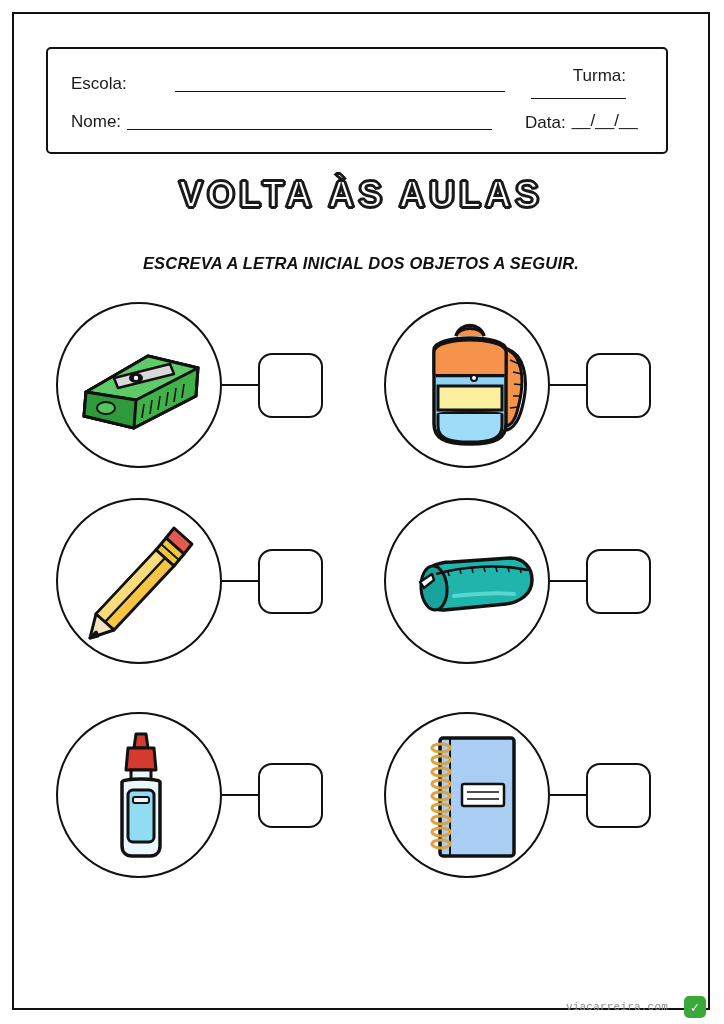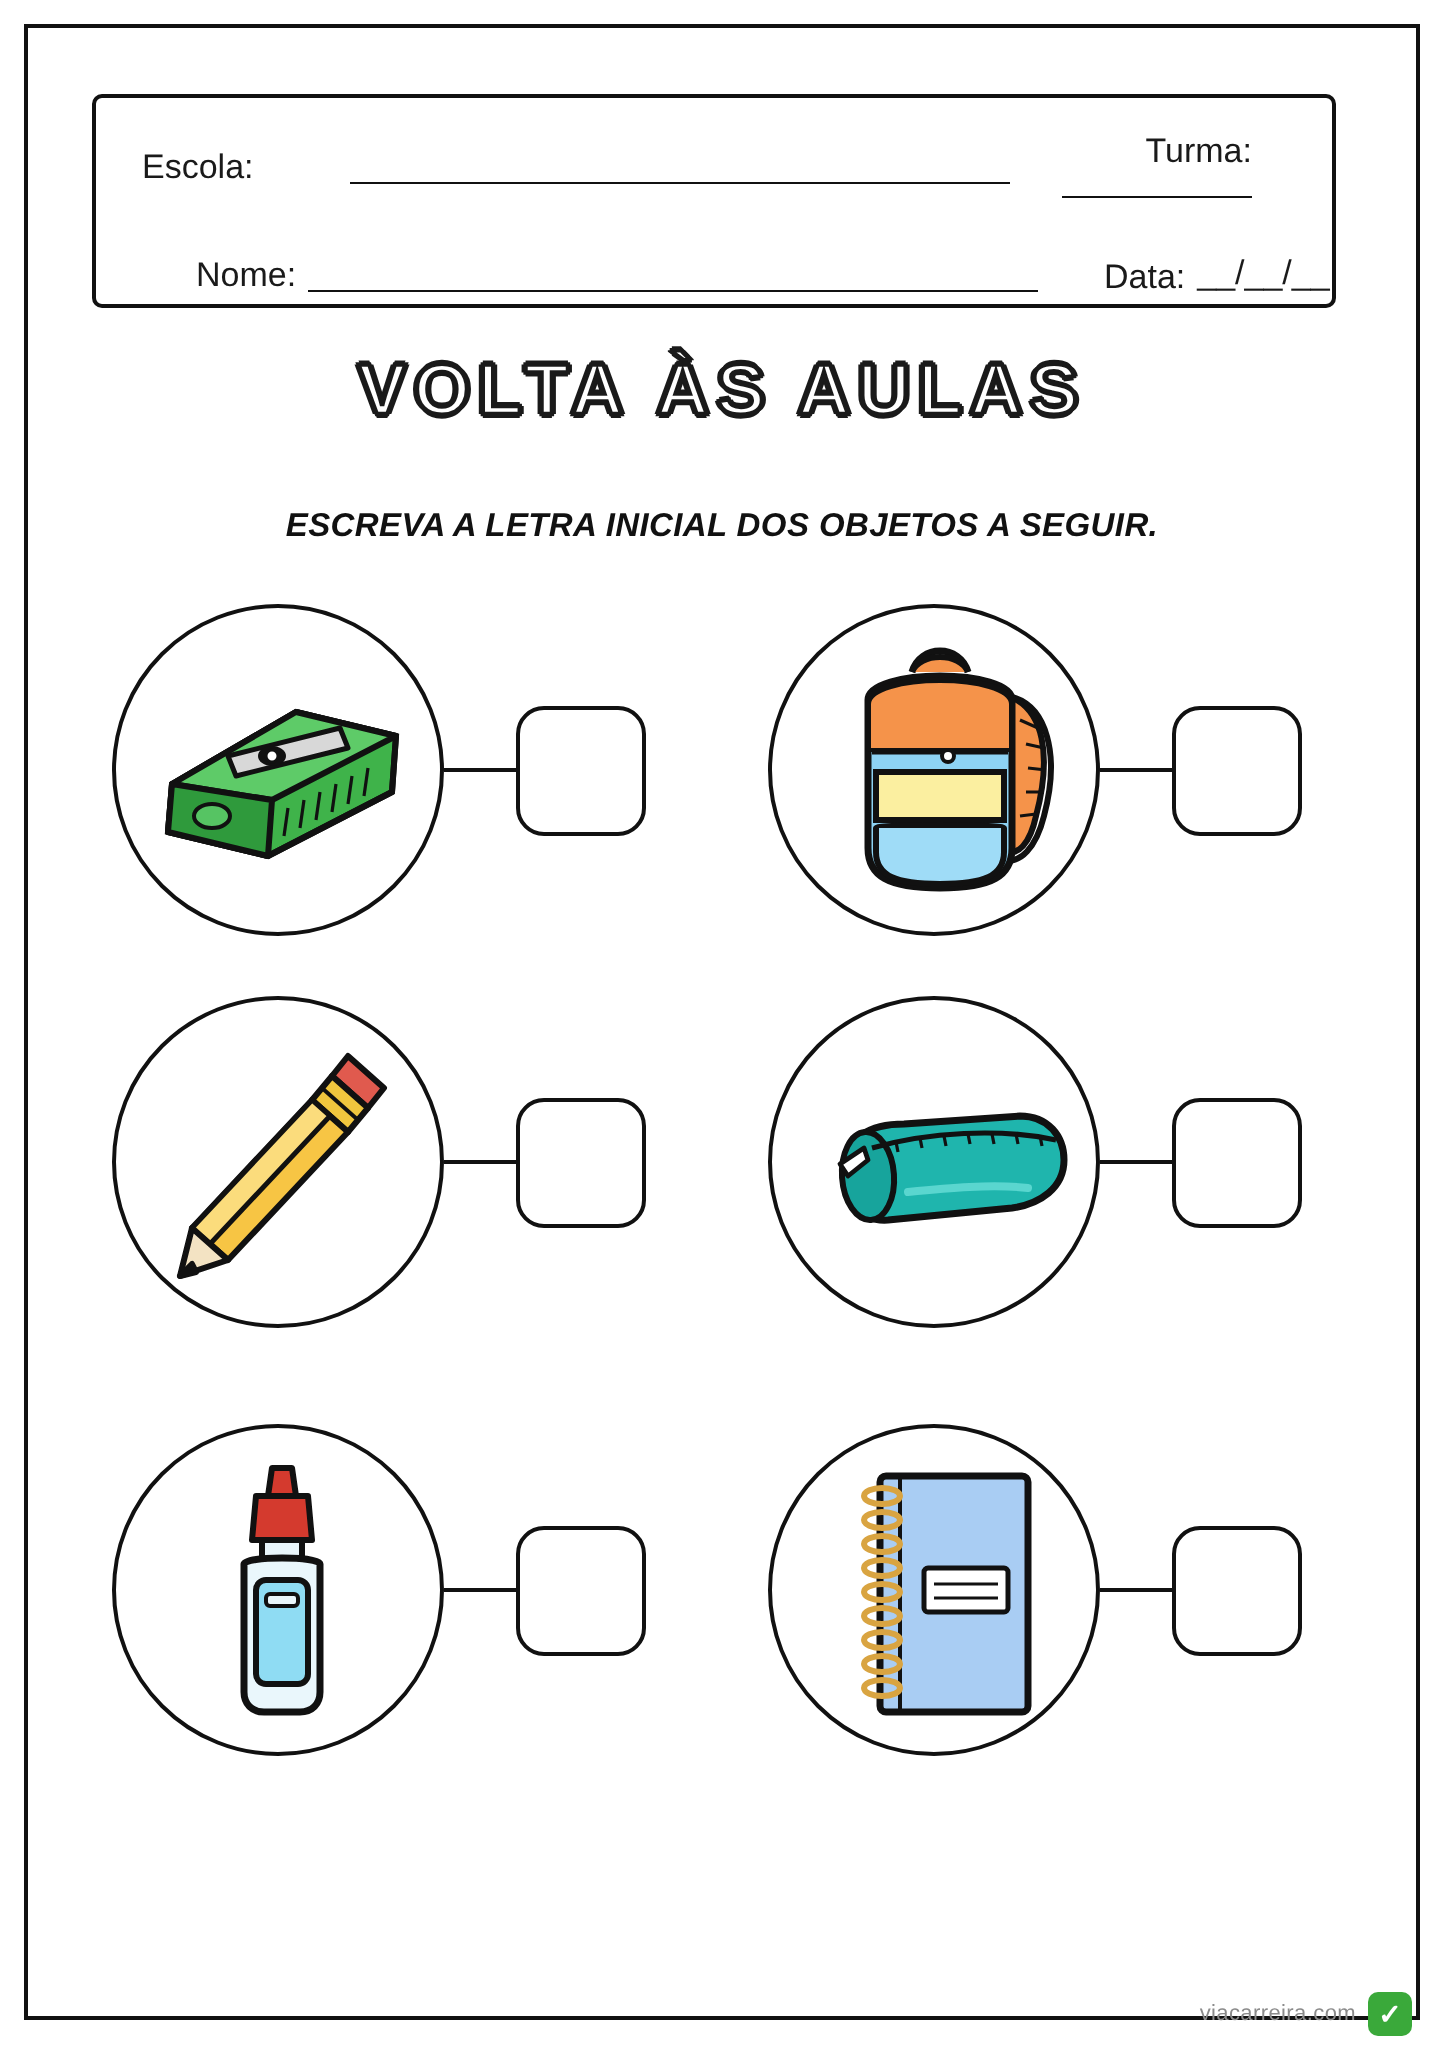--- a/index.html
+++ b/index.html
@@ -38,21 +38,21 @@
   }
   .id-row {
     position: absolute;
     left: 0;
     width: 100%;
     height: 40px;
     display: flex;
     align-items: center;
   }
   .id-row.row1 { top: 14px; }
-  .id-row.row2 { top: 68px; margin-left: 27px; }
+  .id-row.row2 { top: 52px; }
 
   .fld {
     display: flex;
     align-items: flex-end;
     font-size: 17px;
     color: #1a1a1a;
   }
   .fld .lbl {
     white-space: nowrap;
     line-height: 1;
@@ -153,21 +153,22 @@
   }
   .circle svg { display: block; }
 
   
   .footer {
     position: absolute;
     right: 18px;
     bottom: 6px;
     display: flex;
     align-items: center;
-    gap: 6px;
+    gap: 16px;
+    font-family: Liberation Mono, monospace;
   }
   .footer .fm-text {
     font-size: 11px;
     color: #8b8b8b;
     letter-spacing: 0.2px;
   }
   .footer .fm-logo {
     width: 22px;
     height: 22px;
     border-radius: 5px;

